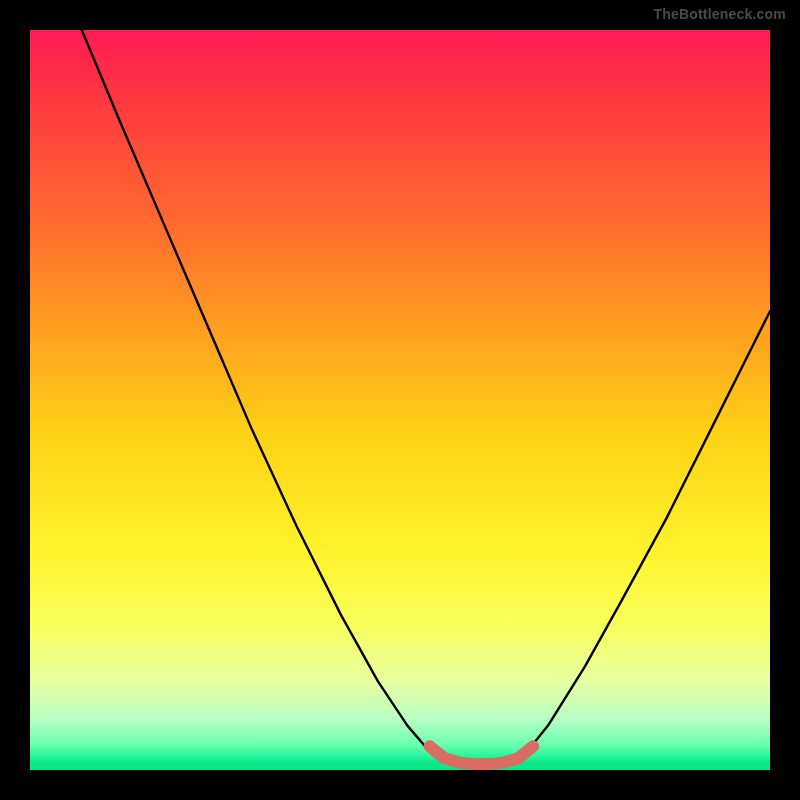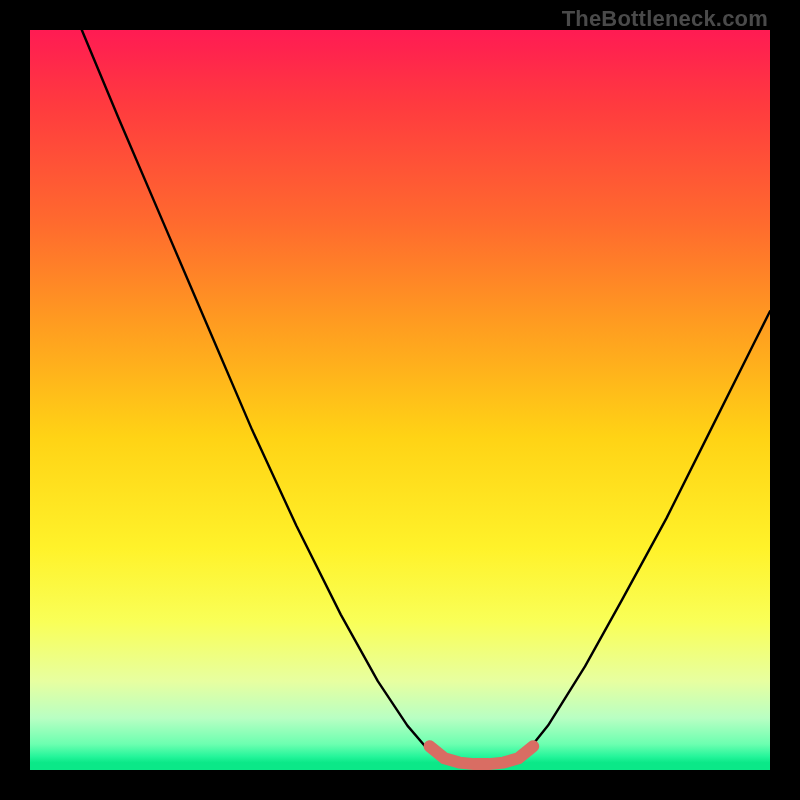--- a/index.html
+++ b/index.html
@@ -13,23 +13,23 @@
   }
   .frame {
     position: relative;
     width: 800px;
     height: 800px;
     background: #000;
   }
   .watermark {
     position: absolute;
     top: 6px;
-    right: 32px;
+    right: 14px;
     color: #4a4a4a;
-    font-size: 22px;
+    font-size: 14px;
     font-weight: bold;
     letter-spacing: 0.2px;
     user-select: none;
   }
   .plot-area {
     position: absolute;
     left: 30px;
     top: 30px;
     width: 740px;
     height: 740px;

